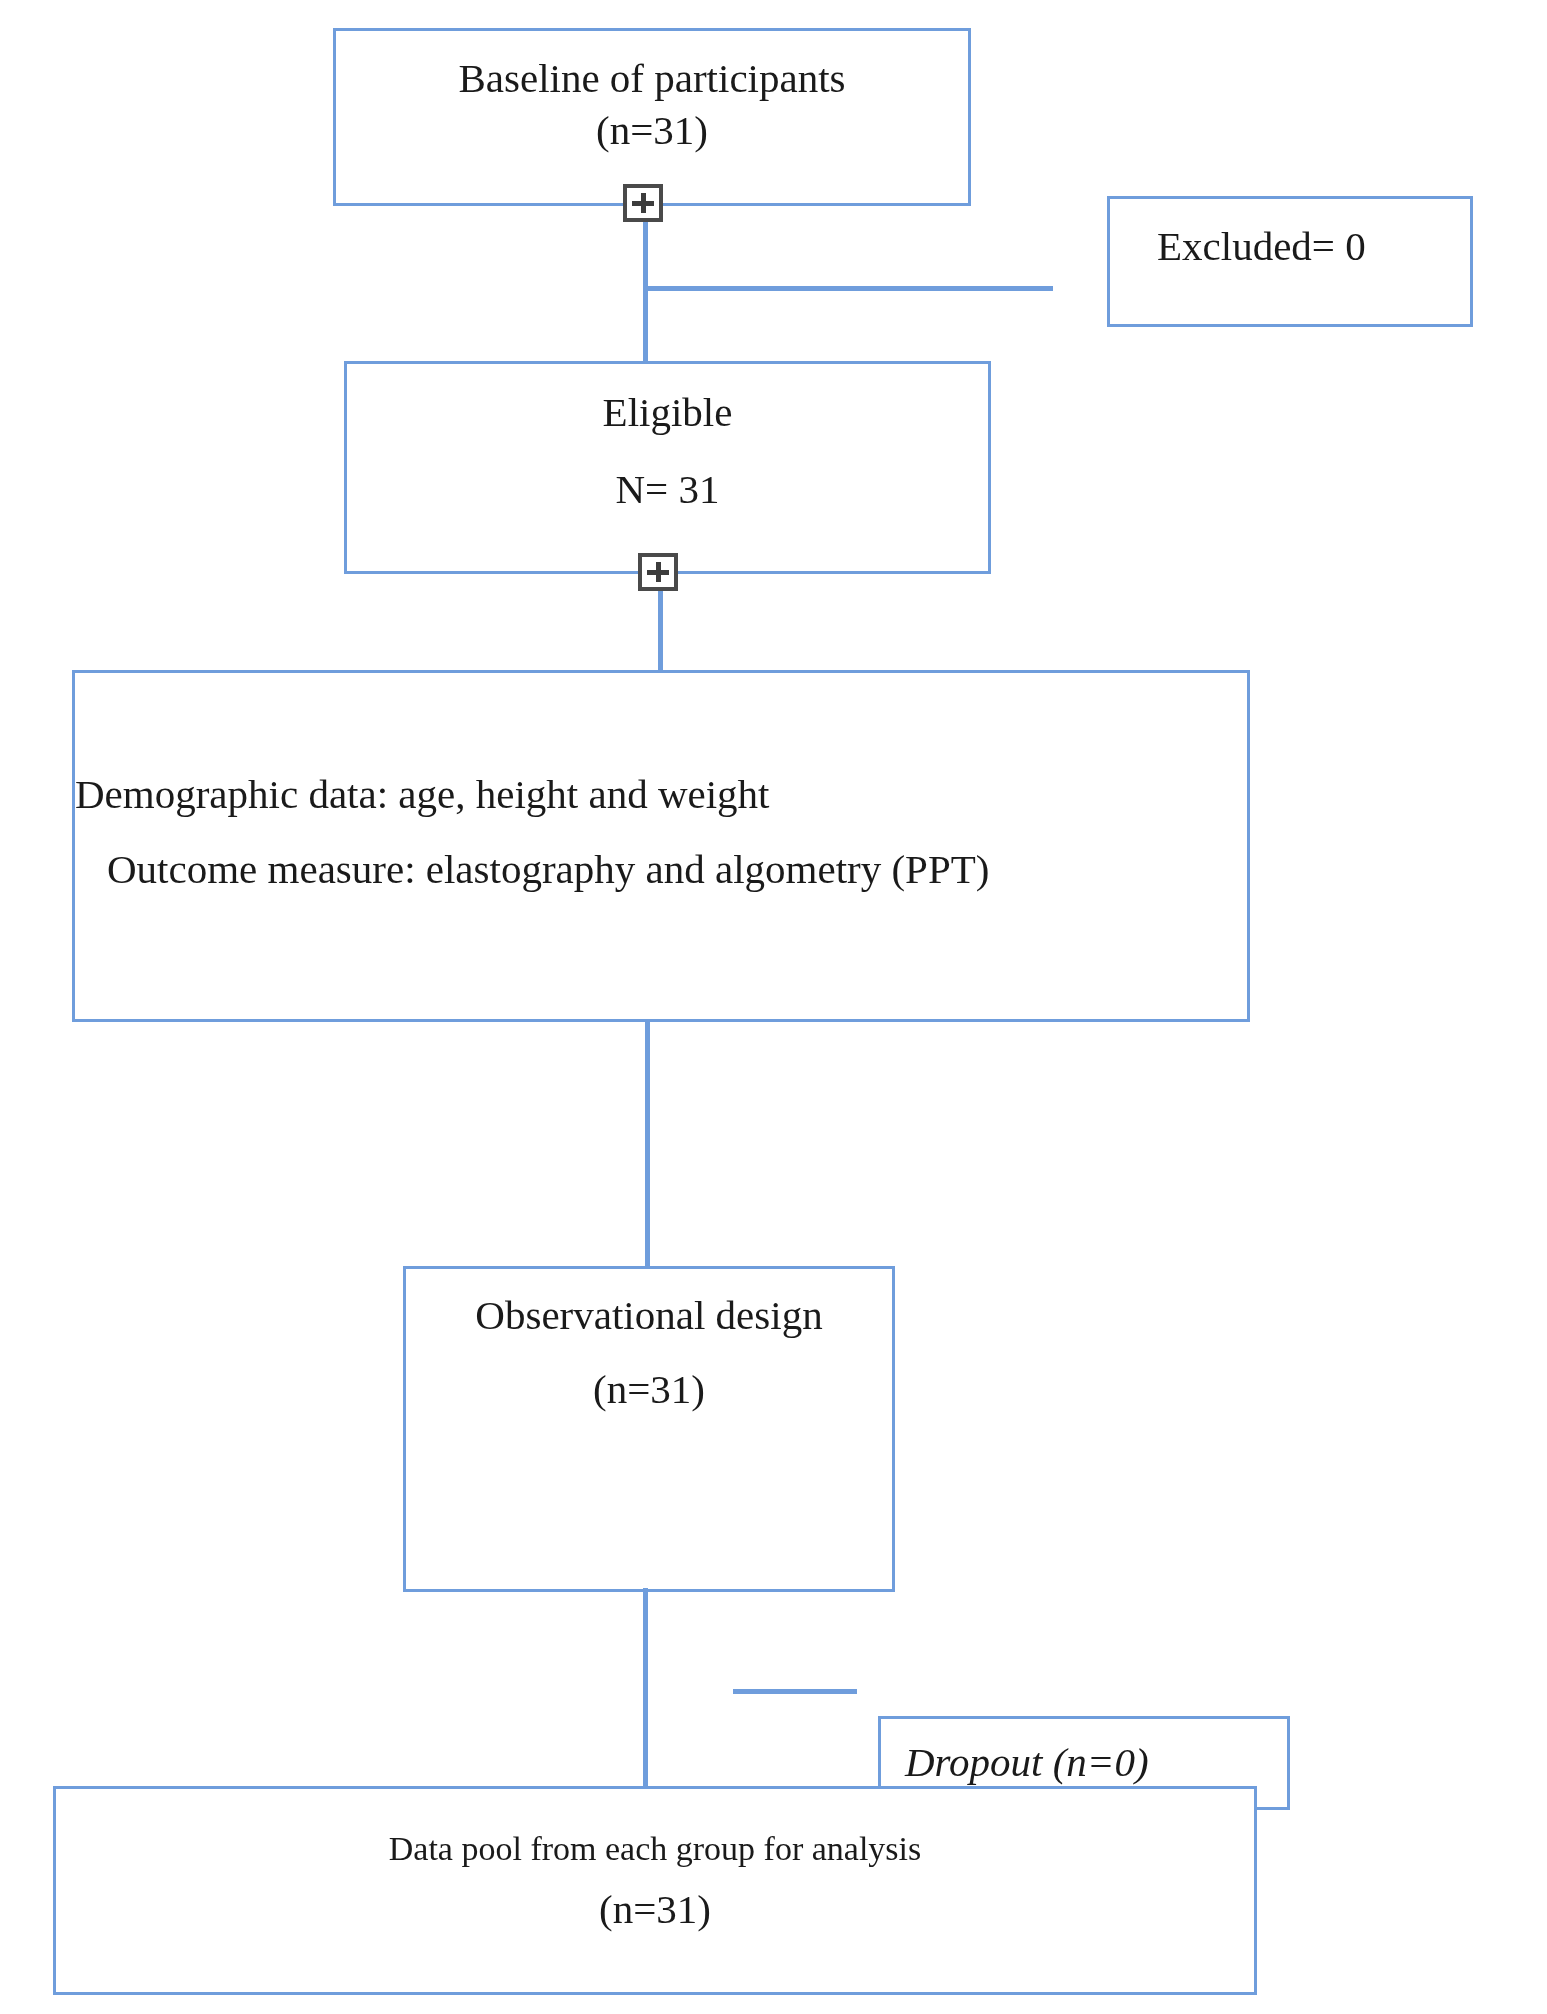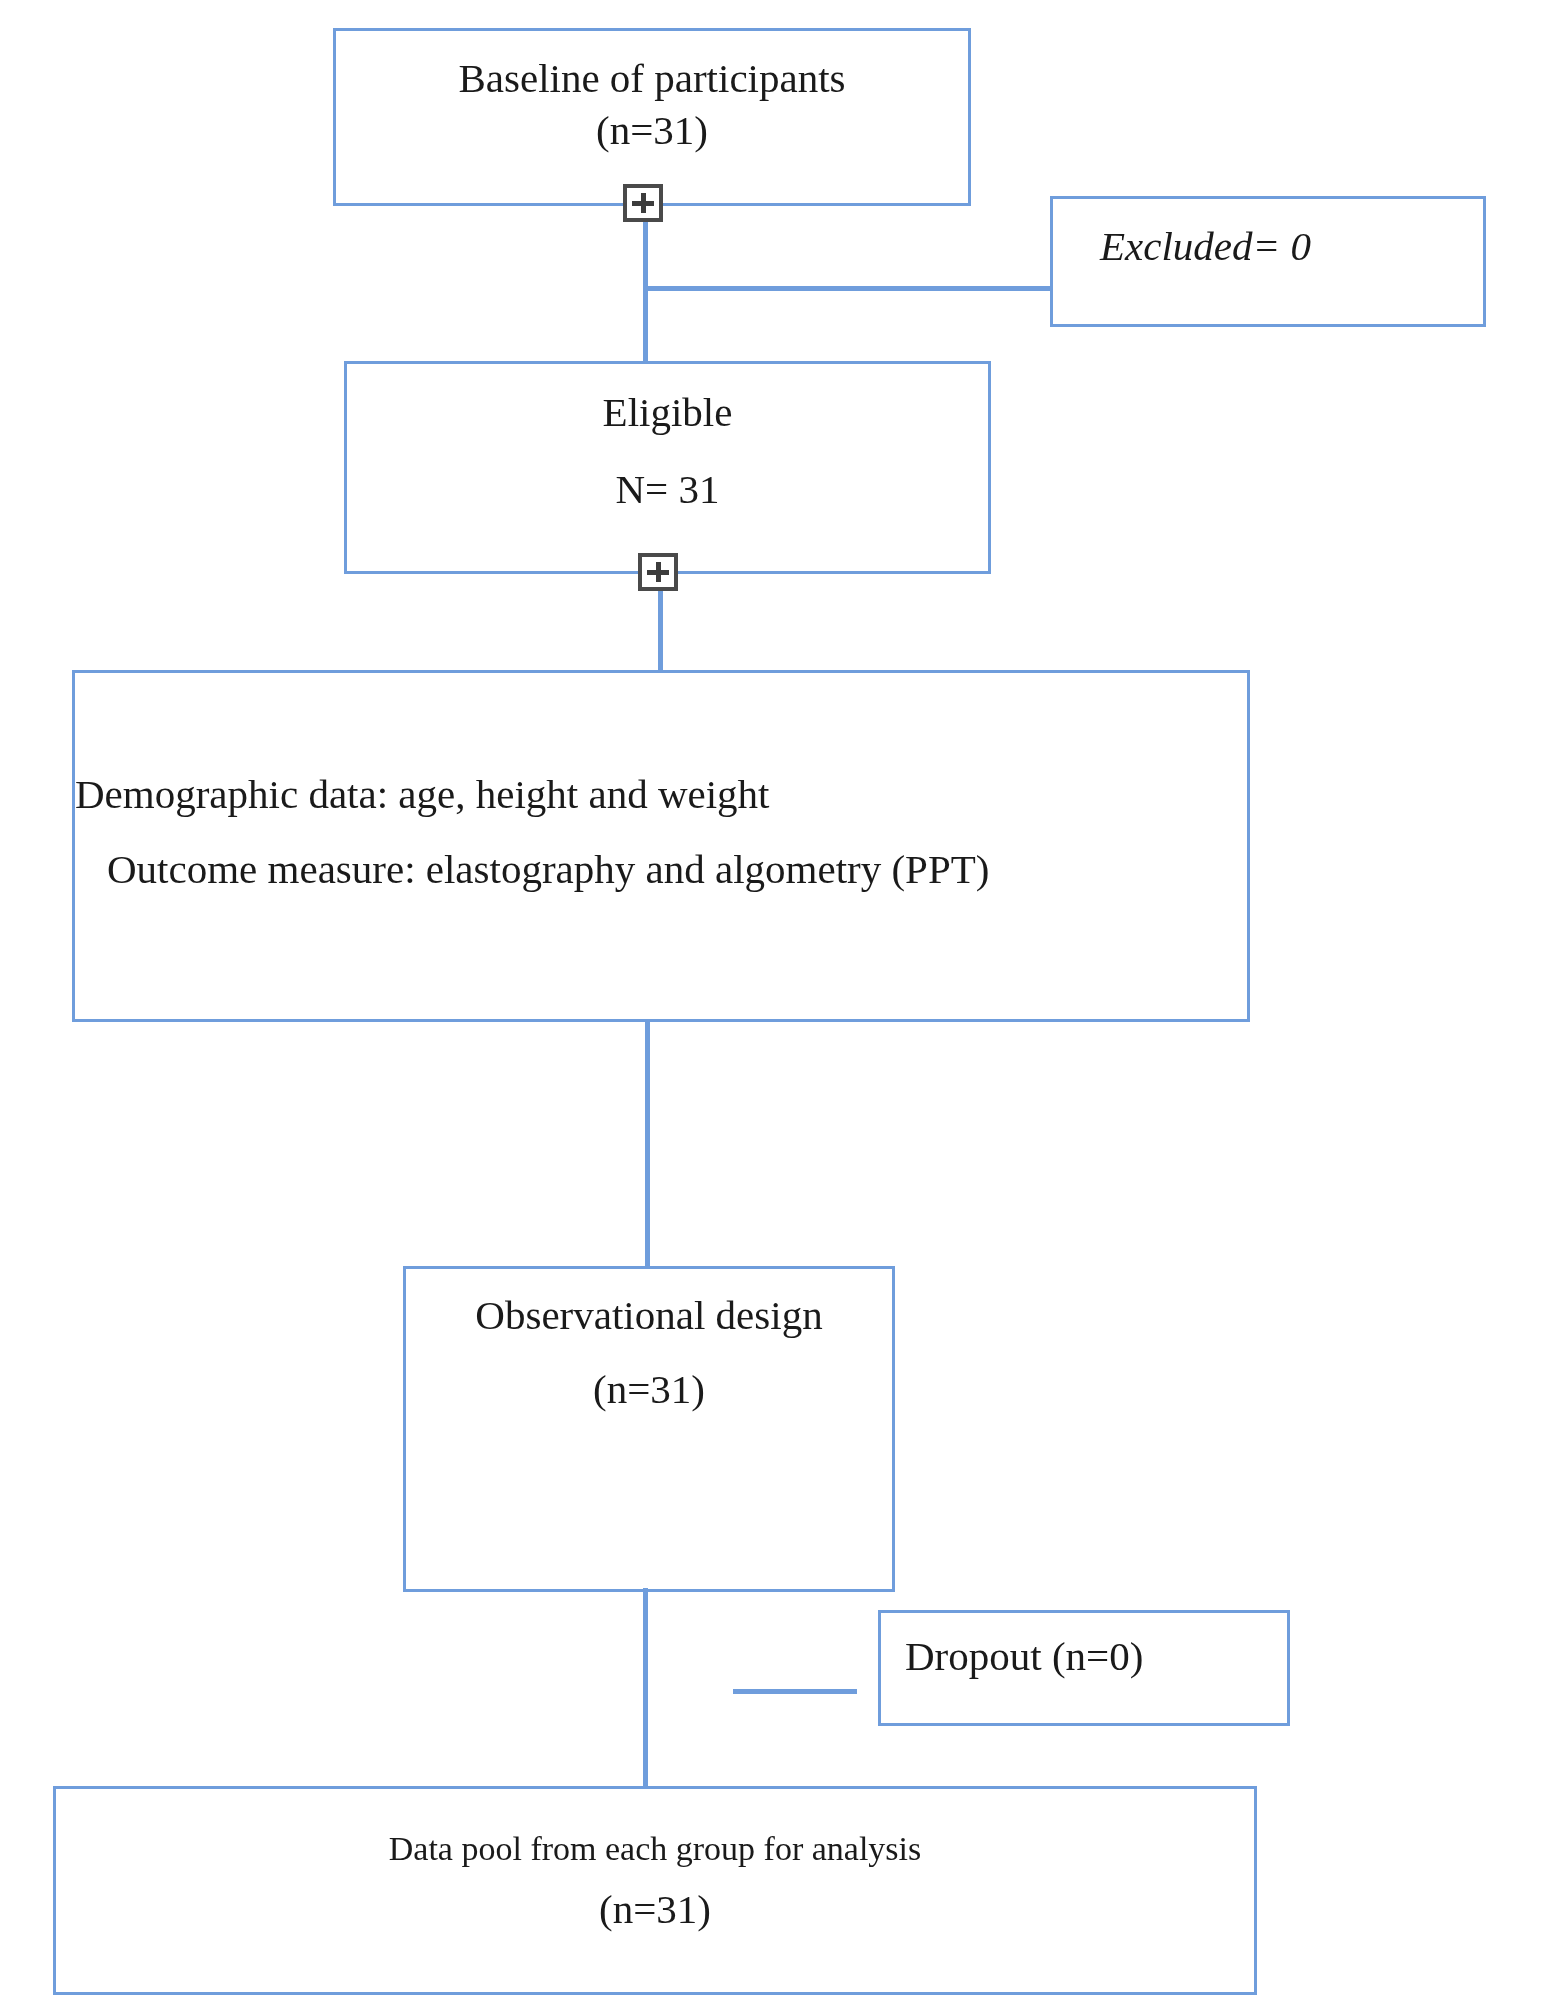--- a/index.html
+++ b/index.html
@@ -70,25 +70,25 @@
   .plus-icon::after {
     top: 50%;
     left: 5px;
     right: 5px;
     height: 5px;
     margin-top: -2.5px;
   }
 
   
   #node-screening      { left: 333px;  top: 28px;   width: 638px;  height: 178px; }
-  #node-excluded       { left: 1050px; top: 196px;  width: 436px;  height: 131px; font-style: italic; }
+  #node-excluded       { left: 1107px; top: 196px;  width: 366px;  height: 131px; }
   #node-eligible       { left: 344px;  top: 361px;  width: 647px;  height: 213px; }
   #node-baseline       { left: 72px;   top: 670px;  width: 1178px; height: 352px; }
   #node-observational  { left: 403px;  top: 1266px; width: 492px;  height: 326px; }
-  #node-dropout        { left: 878px;  top: 1610px; width: 412px;  height: 116px;  }
+  #node-dropout        { left: 878px;  top: 1716px; width: 412px;  height: 94px; font-style: italic;  }
   #node-datapool       { left: 53px;   top: 1786px; width: 1204px; height: 209px; }
 
   
   #txt-screening-1     { top: 24px;  font-size: 41px; }
   #txt-screening-2     { top: 76px;  font-size: 41px; }
 
   #txt-excluded-1      { top: 24px;  font-size: 41px; padding-left: 47px; }
 
   #txt-eligible-1      { top: 25px;  font-size: 41px; }
   #txt-eligible-2      { top: 102px; font-size: 41px; }

